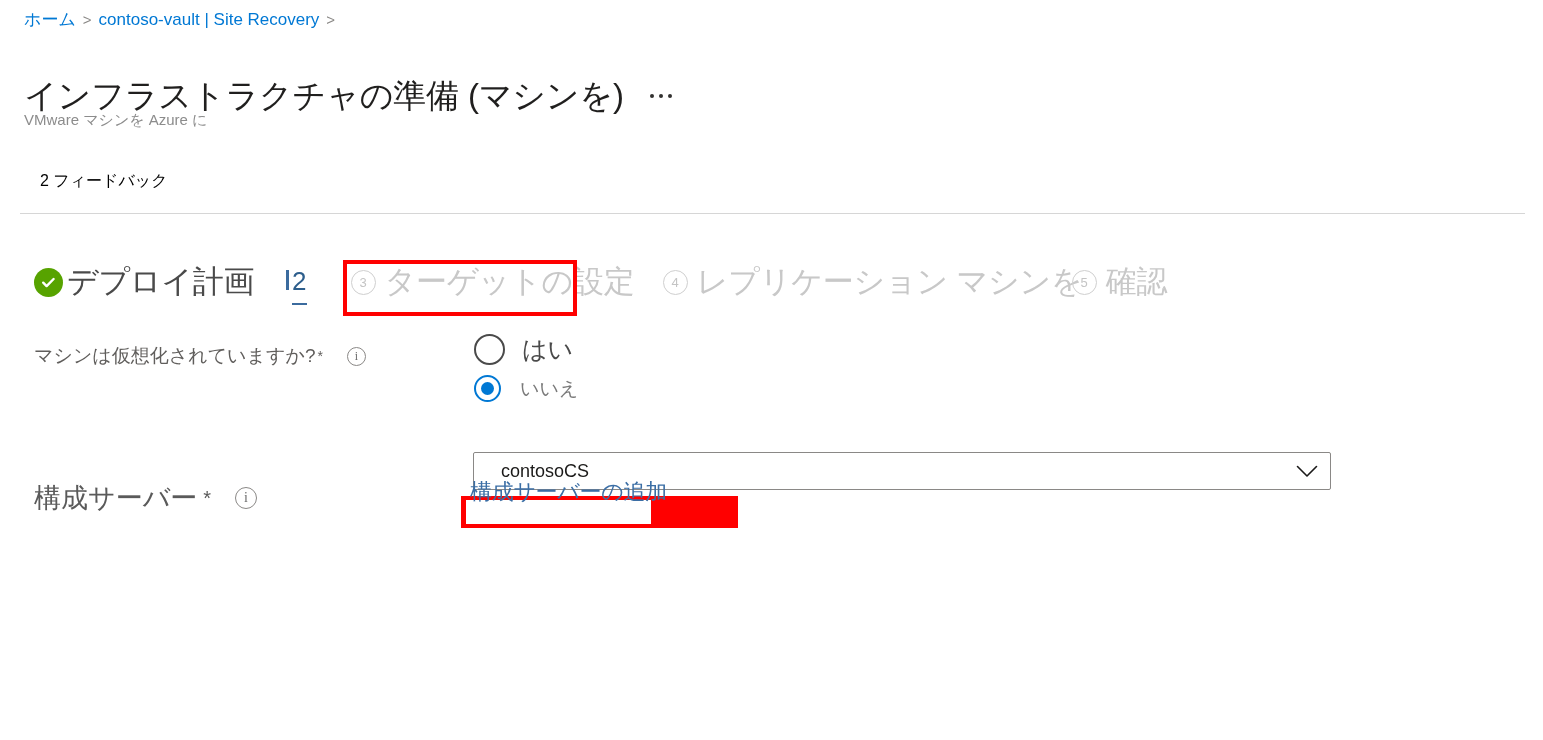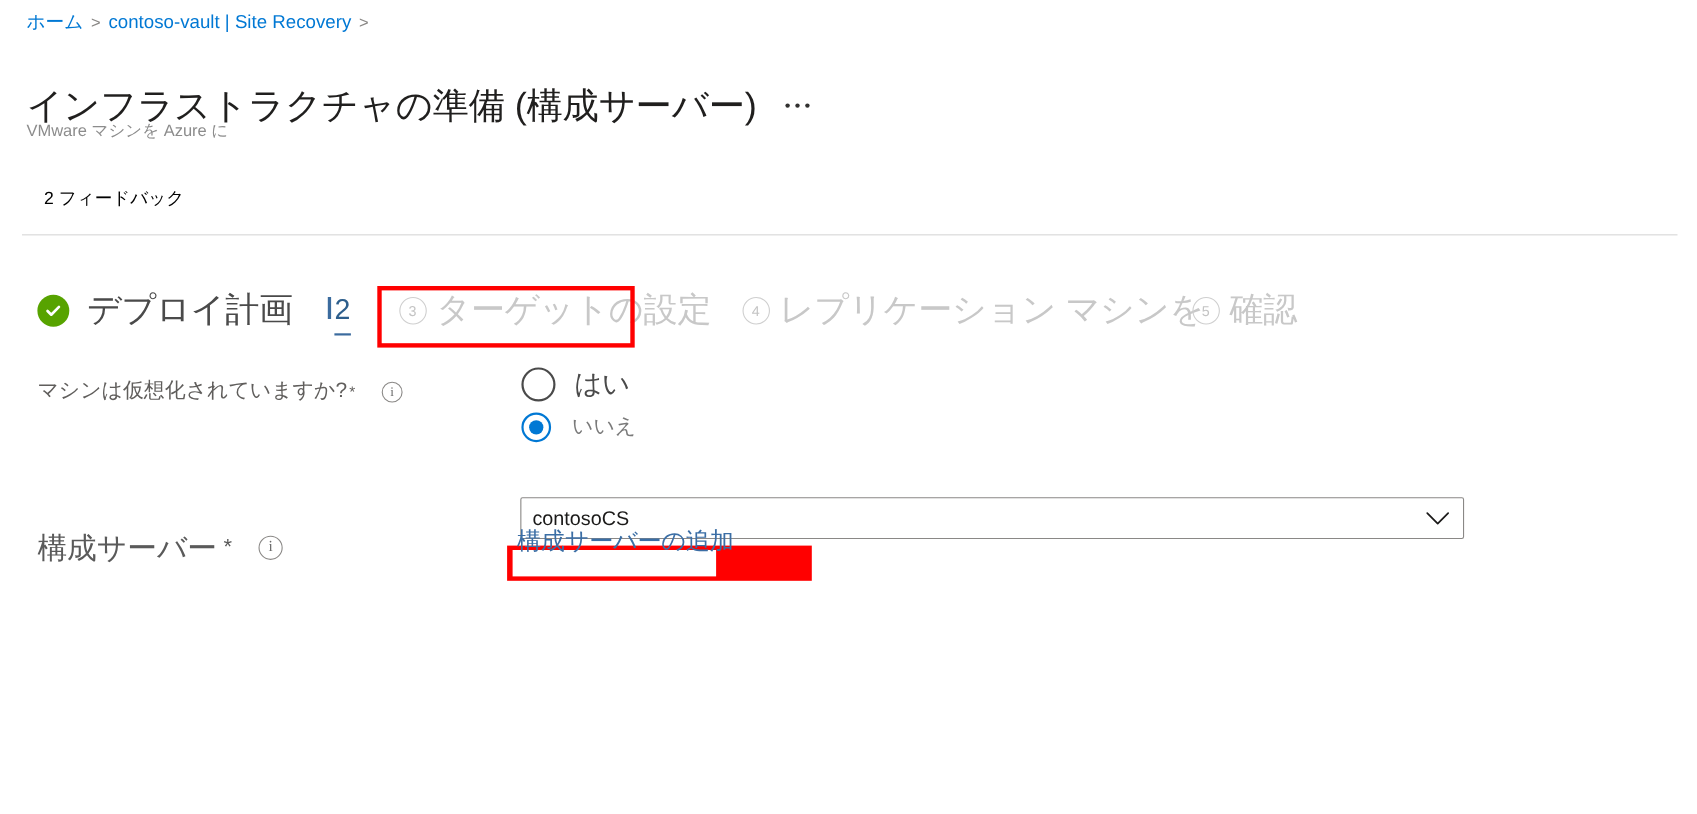--- a/index.html
+++ b/index.html
@@ -111,21 +111,21 @@
     left: 34px;
     top: 258px;
     display: flex;
     align-items: center;
     white-space: nowrap;
   }
 
   .step {
     display: flex;
     align-items: center;
-    gap: 16px;
+    gap: 4px;
     cursor: pointer;
     position: relative;
   }
 
   
   .step-done { margin-right: 26px; }
   .check-badge {
     width: 29px;
     height: 29px;
     border-radius: 50%;
@@ -314,21 +314,21 @@
     top: 452px;
     width: 858px;
     height: 38px;
     background: #ffffff;
     border: 1px solid #8a8886;
     border-radius: 2px;
     box-sizing: border-box;
     display: flex;
     align-items: center;
     justify-content: space-between;
-    padding: 0 12px 0 10px;
+    padding: 0 12px 0 27px;
     cursor: pointer;
   }
   .dropdown-value {
     font-size: 18px;
     line-height: 24px;
     color: #1b1a19;
   }
   .chevron svg { display: block; }
 
   
@@ -377,21 +377,21 @@
 <body>
 
 <nav class="breadcrumb">
   <span class="bc-link">ホーム</span>
   <span class="bc-sep">&gt;</span>
   <span class="bc-link">contoso-vault | Site Recovery</span>
   <span class="bc-sep">&gt;</span>
 </nav>
 
 <div class="title-row">
-  <h1 class="page-title">インフラストラクチャの準備 (構成サーバー)</h1>
+  <h1 class="page-title">インフラストラクチャの準備 (マシンを)</h1>
   <button class="ellipsis-btn">
     <span class="dot"></span>
     <span class="dot"></span>
     <span class="dot"></span>
   </button>
 </div>
 
 <div class="page-subtitle">VMware マシンを Azure に</div>
 
 <div class="feedback-row">2 フィードバック</div>

